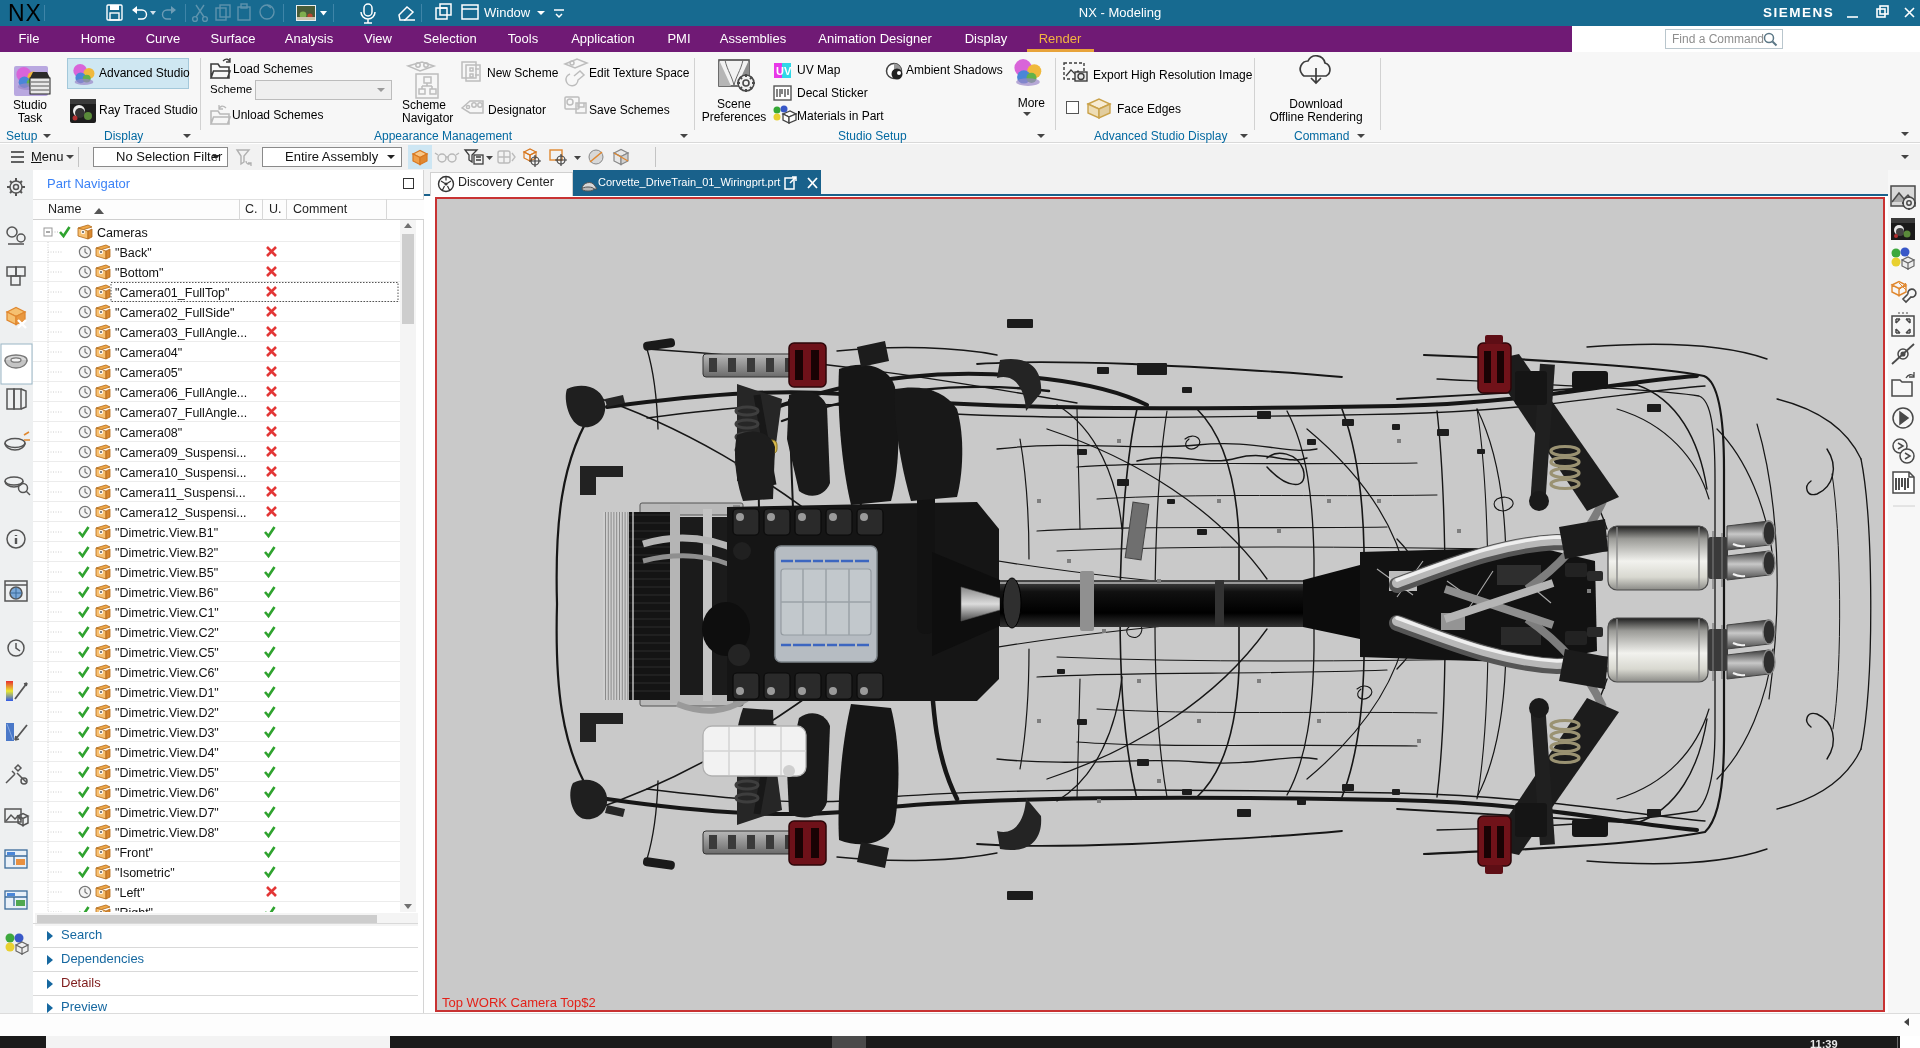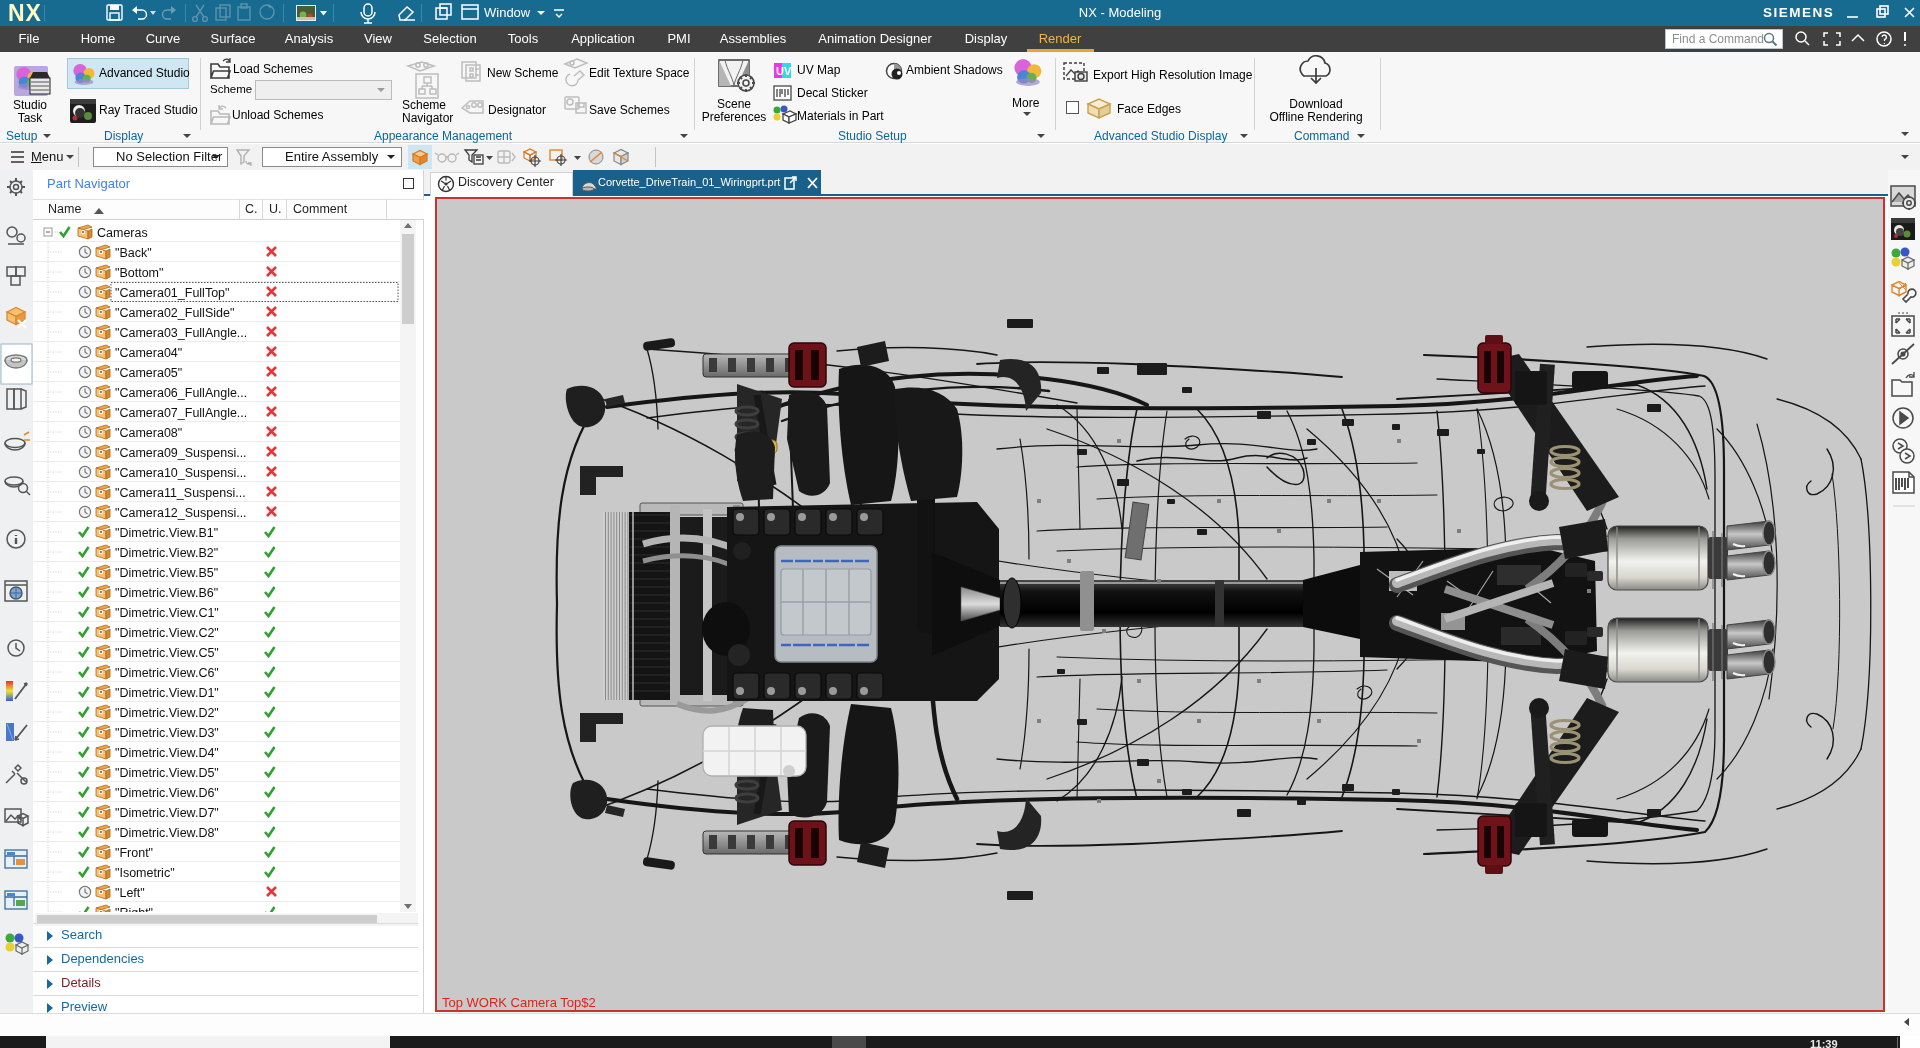--- a/index.html
+++ b/index.html
@@ -1,38 +1,38 @@
 <!DOCTYPE html>
 <html><head><meta charset="utf-8"><title>NX - Modeling</title>
 <style>
 *{margin:0;padding:0;box-sizing:border-box}
 html,body{width:1920px;height:1048px;overflow:hidden;font-family:"Liberation Sans",sans-serif;background:#fff}
 .abs{position:absolute}
 #titlebar{left:0;top:0;width:1920px;height:26px;background:#176a90}
-#tabrow{left:0;top:26px;width:1920px;height:26px;background:#404040}
+#tabrow{left:0;top:26px;width:1572px;height:26px;background:#701a75}
 #ribbon{left:0;top:52px;width:1920px;height:91px;background:#f7f7f7;border-bottom:1px solid #d9d9d9}
 #selbar{left:0;top:144px;width:1920px;height:26px;background:#f2f2f2}
 #leftbar{left:0;top:170px;width:33px;height:843px;background:#eef0f1}
 #navpanel{left:33px;top:170px;width:391px;height:843px;background:#fff;border-right:1px solid #d4d4d4}
 #tabs2{left:424px;top:170px;width:1464px;height:26px;background:#f2f2f2;border-bottom:2px solid #19618b}
 #viewport{left:435px;top:197px;width:1450px;height:815px;background:#c9c9c9;border:2px solid #c83232}
 #rightbar{left:1888px;top:170px;width:32px;height:843px;background:#f7f7f7}
 #statusrow{left:0;top:1013px;width:1920px;height:23px;background:#fdfdfd}
 #taskbar{left:0;top:1036px;width:1900px;height:12px;background:#1b1b1b}
 .tab{color:#fff;font-size:13px;line-height:26px;display:inline-block;text-align:center}
 .gl{color:#0369a1;font-size:12px;position:absolute}
 .gray{color:#a8a8a8}
 .rtext{font-size:12px;color:#000000;position:absolute;white-space:nowrap}
 .sep{position:absolute;width:1px;background:#d2d2d2}
 .dd{position:absolute;width:0;height:0;border-left:4px solid transparent;border-right:4px solid transparent;border-top:4px solid #444}
 .combo{position:absolute;background:#fff;border:1px solid #8a8a8a;font-size:13px;color:#111;padding-left:22px}
 </style></head>
 <body>
 <div id="titlebar" class="abs">
-    <div class="abs" style="left:8px;top:0;width:54px;height:26px;color:#fef9c3;font-size:23px;font-weight:bold;letter-spacing:1px;line-height:26px">NX</div>
+    <div class="abs" style="left:8px;top:0;width:54px;height:26px;color:#000000;font-size:23px;font-weight:normal;letter-spacing:1px;line-height:26px">NX</div>
     <svg class="abs" style="left:0;top:0" width="1100" height="26" viewBox="0 0 1100 26">
       <rect x="44" y="5" width="1" height="16" fill="#3f85a8"></rect>
       <g stroke="#ffffff" fill="none" stroke-width="1.4">
         <rect x="107" y="5" width="15" height="15" rx="1"></rect>
         <rect x="110" y="5" width="9" height="5" fill="#fff" stroke="none"></rect>
         <rect x="110" y="13" width="9" height="7"></rect>
         <path d="M133,10 h9 a4,4 0 0 1 0,9 h-4"></path>
         <path d="M137,6 l-5,4 5,4" fill="#fff" stroke="none"></path>
       </g>
       <path d="M150,11 l6,0 -3,4 z" fill="#cfe0ea"></path>
@@ -264,21 +264,21 @@
     <div class="rtext gray" style="left:487px;top:14px">New Scheme</div>
     <div class="rtext gray" style="left:488px;top:51px">Designator</div>
     <div class="rtext gray" style="left:589px;top:14px">Edit Texture Space</div>
     <div class="rtext gray" style="left:589px;top:51px">Save Schemes</div>
     <div class="sep" style="left:694px;top:6px;height:72px"></div>
     <div class="rtext" style="left:700px;top:46px;width:68px;text-align:center;white-space:normal;line-height:13px">Scene Preferences</div>
     <div class="rtext" style="left:797px;top:11px">UV Map</div>
     <div class="rtext" style="left:797px;top:34px">Decal Sticker</div>
     <div class="rtext" style="left:797px;top:57px">Materials in Part</div>
     <div class="rtext" style="left:906px;top:11px">Ambient Shadows</div>
-    <div class="rtext" style="left:1012px;top:44px;width:33px;text-align:left">More</div>
+    <div class="rtext" style="left:1012px;top:44px;width:33px;text-align:right">More</div>
     <div class="dd" style="left:1023px;top:60px"></div>
     <div class="gl" style="left:838px;top:77px">Studio Setup</div>
     <div class="dd" style="left:1037px;top:82px"></div>
     <div class="sep" style="left:1055px;top:6px;height:72px"></div>
     <div class="rtext" style="left:1093px;top:16px">Export High Resolution Image</div>
     <div class="abs" style="left:1066px;top:49px;width:13px;height:13px;background:#fff;border:1.5px solid #555"></div>
     <div class="rtext" style="left:1117px;top:50px">Face Edges</div>
     <div class="gl" style="left:1094px;top:77px">Advanced Studio Display</div>
     <div class="dd" style="left:1240px;top:82px"></div>
     <div class="sep" style="left:1254px;top:6px;height:72px"></div>

